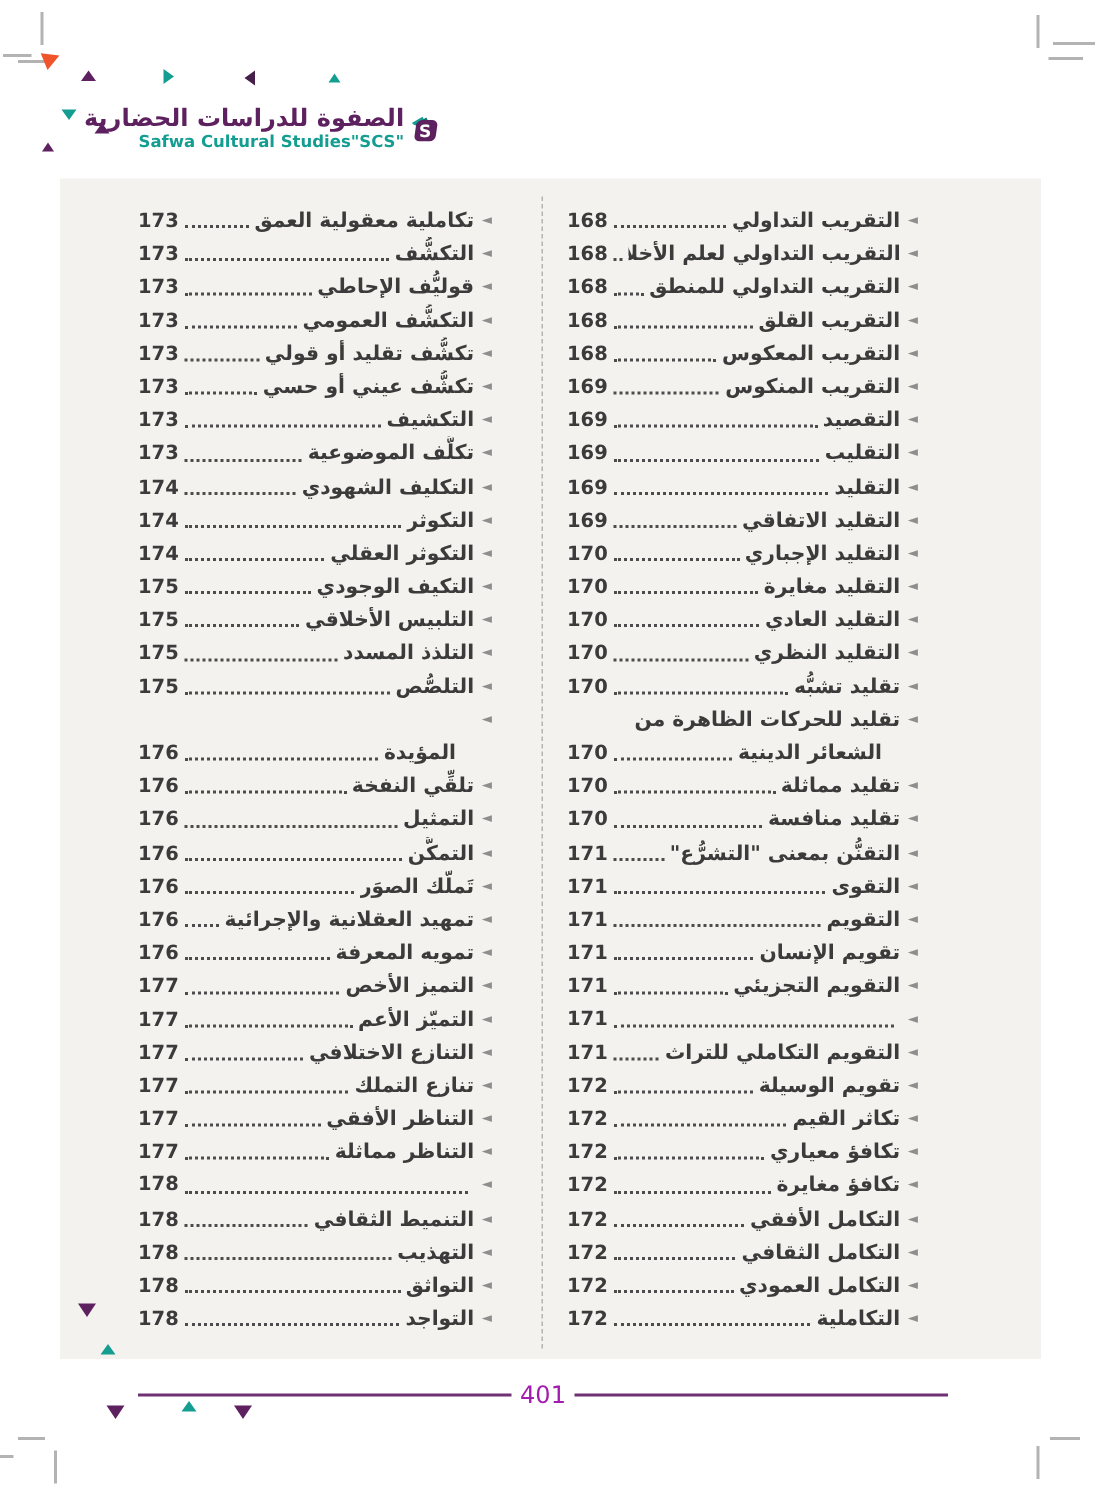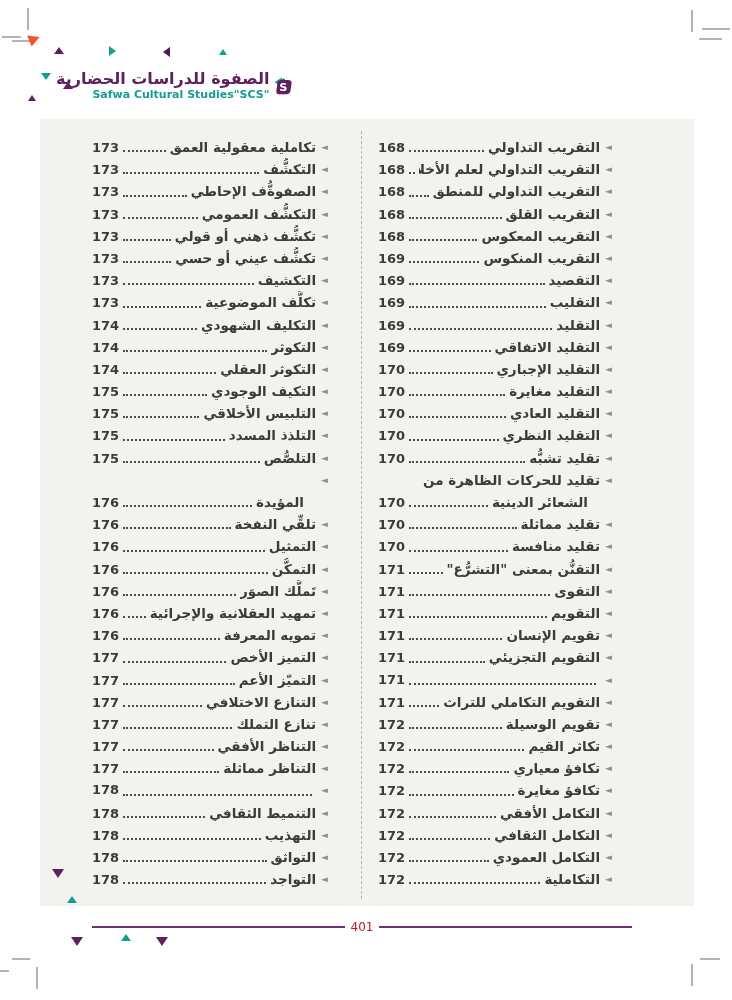--- a/index.html
+++ b/index.html
@@ -47,21 +47,21 @@
   .row.cont{padding-right:24px;}
   .bullet{color:#8e8e8e;font-size:9px;margin-left:5px;flex-shrink:0;align-self:center;}
   .lbl{font-size:13.5px;font-weight:bold;flex-shrink:1;overflow:hidden;}
   .leader{flex:1 1 auto;min-width:6px;border-bottom:2px dotted #4c4c4c;
           margin:0 4px;align-self:flex-end;margin-bottom:6px;}
   .pnum{font-size:13px;font-weight:bold;color:#3b3b3b;direction:ltr;flex-shrink:0;}
 
   
   .footer{position:absolute;left:92px;top:920px;width:540px;display:flex;align-items:center;}
   .footer .rule{flex:1;height:0;border-top:2px solid #6f3173;}
-  .footer .pageno{margin:0 6px;font-size:12px;color:#b91c1c;}
+  .footer .pageno{margin:0 6px;font-size:16px;color:#a21caf;}
 </style>
 </head>
 <body>
 
 <div id="page">
 
   <div class="mark" style="left:27px;top:8px;width:2px;height:22px;"></div>
   <div class="mark" style="left:2px;top:36px;width:19px;height:2px;"></div>
   <div class="mark" style="left:12px;top:40px;width:19px;height:2px;"></div>
   <div class="mark" style="left:691px;top:10px;width:2px;height:22px;"></div>
@@ -301,33 +301,33 @@
           <span class="pnum">173</span>
         </div>
         <div class="row">
           <span class="bullet">◄</span>
           <span class="lbl">التكشُّف</span>
           <span class="leader"></span>
           <span class="pnum">173</span>
         </div>
         <div class="row">
           <span class="bullet">◄</span>
-          <span class="lbl">الصفوةُّف الإحاطي</span>
+          <span class="lbl">قوليُّف الإحاطي</span>
           <span class="leader"></span>
           <span class="pnum">173</span>
         </div>
         <div class="row">
           <span class="bullet">◄</span>
           <span class="lbl">التكشُّف العمومي</span>
           <span class="leader"></span>
           <span class="pnum">173</span>
         </div>
         <div class="row">
           <span class="bullet">◄</span>
-          <span class="lbl">تكشُّف ذهني أو قولي</span>
+          <span class="lbl">تكشُّف تقليد أو قولي</span>
           <span class="leader"></span>
           <span class="pnum">173</span>
         </div>
         <div class="row">
           <span class="bullet">◄</span>
           <span class="lbl">تكشُّف عيني أو حسي</span>
           <span class="leader"></span>
           <span class="pnum">173</span>
         </div>
         <div class="row">

